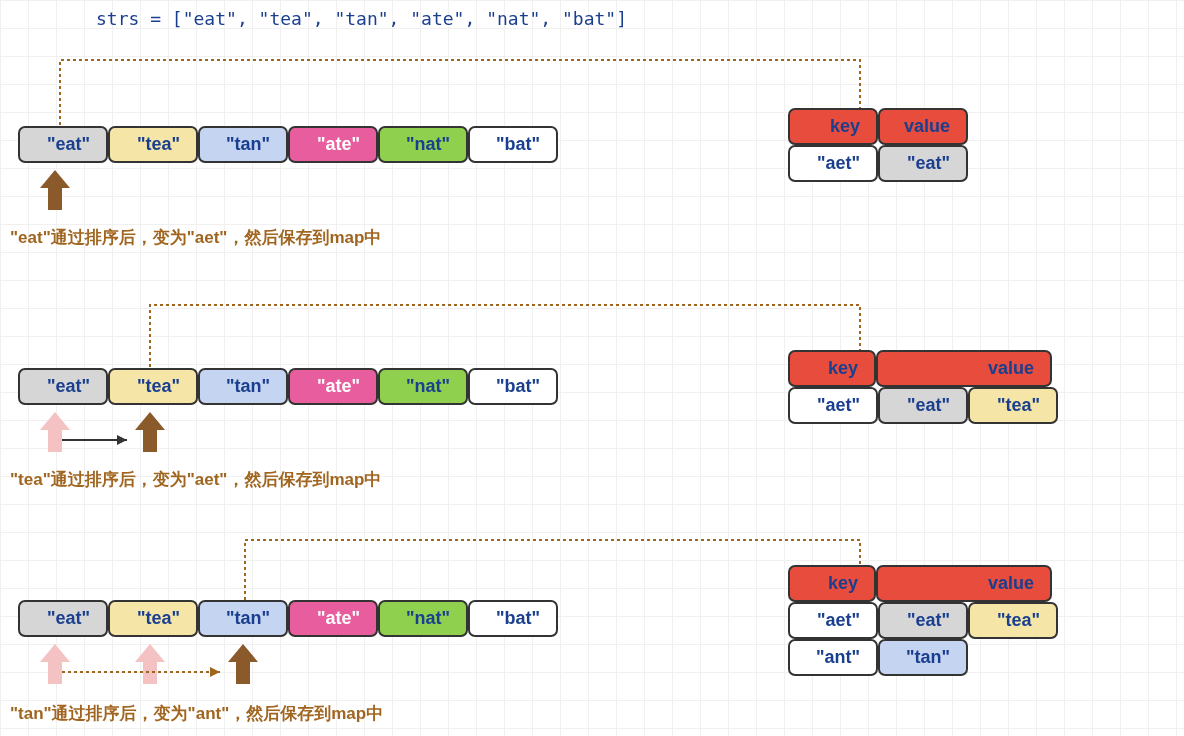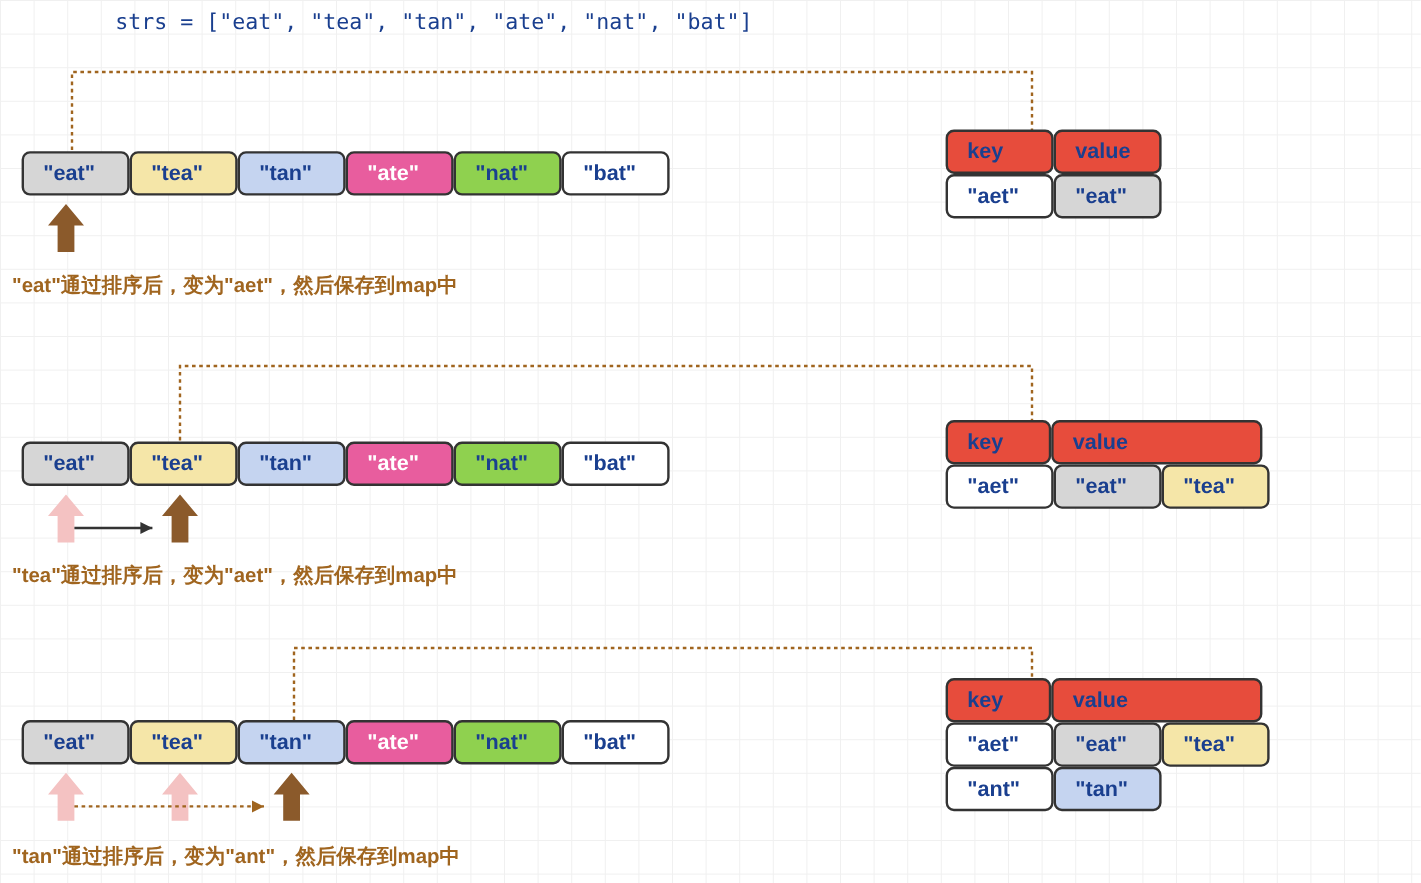--- a/index.html
+++ b/index.html
@@ -1,21 +1,21 @@
 <!DOCTYPE html>
 <html><head>
 <meta charset="utf-8">
 <style>
 *{box-sizing:border-box;margin:0;padding:0}
 body{font-family:Arial,sans-serif;background:#fff;width:1184px;height:736px;position:relative;overflow:hidden}
 .grid-bg{position:absolute;inset:0;background-image:linear-gradient(#f0f0f0 1px,transparent 1px),linear-gradient(90deg,#f0f0f0 1px,transparent 1px);background-size:28px 28px;z-index:0}
 .content{position:relative;z-index:1}
 .code-line{position:absolute;top:8px;left:96px;color:#1a3f8f;font-size:18px;font-family:monospace}
 .arr-row{display:flex;position:absolute}
-.cell{border:2.5px solid #333;border-radius:7px;padding:6px 16px;font-weight:bold;font-size:18px;color:#1a3f8f;text-align:left;min-width:90px}
+.cell{border:2.5px solid #333;border-radius:7px;padding:6px 16px;font-weight:bold;font-size:18px;color:#1a3f8f;text-align:right;min-width:90px}
 .c-gray{background:#d6d6d6}
 .c-yellow{background:#f5e6a8}
 .c-blue{background:#c5d4f0}
 .c-pink{background:#e85d9e;color:#fff}
 .c-green{background:#8fd14f}
 .c-white{background:#fff}
 .c-red{background:#e74c3c;color:#1a3f8f}
 .caption{position:absolute;color:#a0651f;font-size:17px;font-weight:bold}
 svg{position:absolute;overflow:visible}
 </style>

